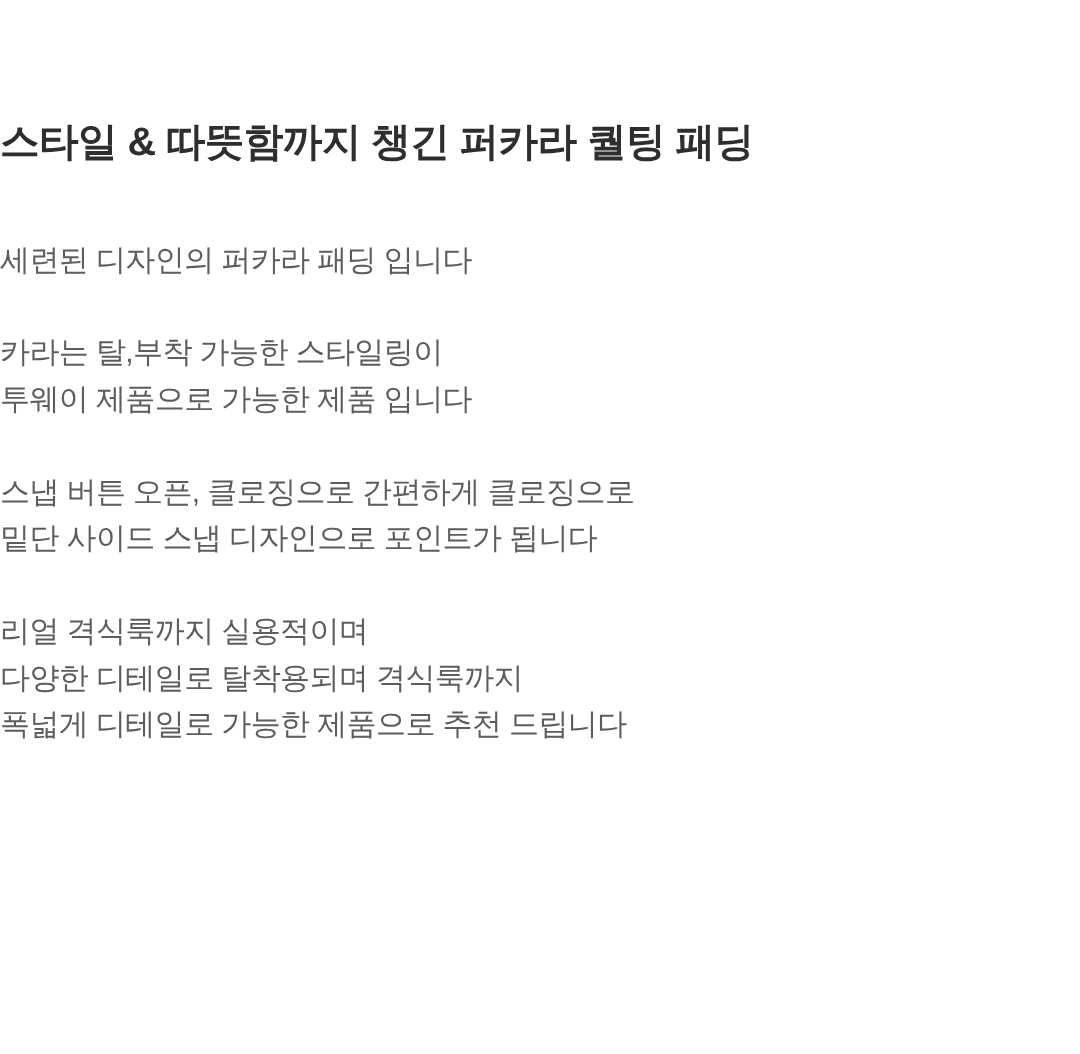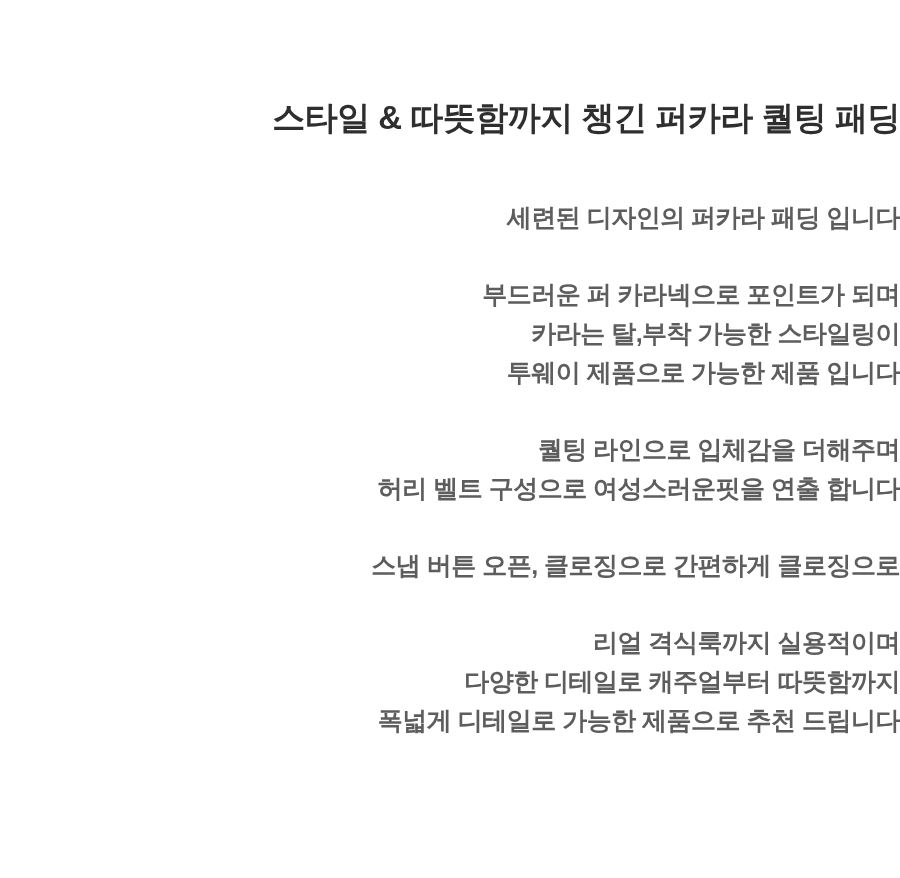--- a/index.html
+++ b/index.html
@@ -11,72 +11,68 @@
     width: 900px;
     height: 878px;
     overflow: hidden;
     font-family: "Liberation Sans", "DejaVu Sans", sans-serif;
   }
   .page {
     width: 100%;
     height: 100%;
     box-sizing: border-box;
     padding-top: 94px;
-    text-align: right;
+    text-align: left;
   }
   .title {
     font-size: 33px;
     font-weight: 700;
     line-height: 48px;
     color: #2e2e2e;
     letter-spacing: -0.5px;
     margin: 0;
   }
   .description {
     margin-top: 56px;
   }
   .paragraph {
     margin: 0 0 38px 0;
   }
   .line {
     font-size: 25px;
-    font-weight: 700;
+    font-weight: 400;
     line-height: 39px;
     color: #5d5d5d;
     letter-spacing: -0.5px;
   }
 </style>
 </head>
 <body>
 
 <div class="page">
 
   <h1 class="title">스타일 &amp; 따뜻함까지 챙긴 퍼카라 퀄팅 패딩</h1>
 
   <div class="description">
 
     <div class="paragraph">
       <div class="line">세련된 디자인의 퍼카라 패딩 입니다</div>
     </div>
 
     <div class="paragraph">
-      <div class="line">부드러운 퍼 카라넥으로 포인트가 되며</div>
       <div class="line">카라는 탈,부착 가능한 스타일링이</div>
       <div class="line">투웨이 제품으로 가능한 제품 입니다</div>
     </div>
 
-    <div class="paragraph">
-      <div class="line">퀄팅 라인으로 입체감을 더해주며</div>
-      <div class="line">허리 벨트 구성으로 여성스러운핏을 연출 합니다</div>
-    </div>
 
     <div class="paragraph">
       <div class="line">스냅 버튼 오픈, 클로징으로 간편하게 클로징으로</div>
+      <div class="line">밑단 사이드 스냅 디자인으로 포인트가 됩니다</div>
     </div>
 
     <div class="paragraph">
       <div class="line">리얼 격식룩까지 실용적이며</div>
-      <div class="line">다양한 디테일로 캐주얼부터 따뜻함까지</div>
+      <div class="line">다양한 디테일로 탈착용되며 격식룩까지</div>
       <div class="line">폭넓게 디테일로 가능한 제품으로 추천 드립니다</div>
     </div>
 
   </div>
 </div>
 
 </body></html>

